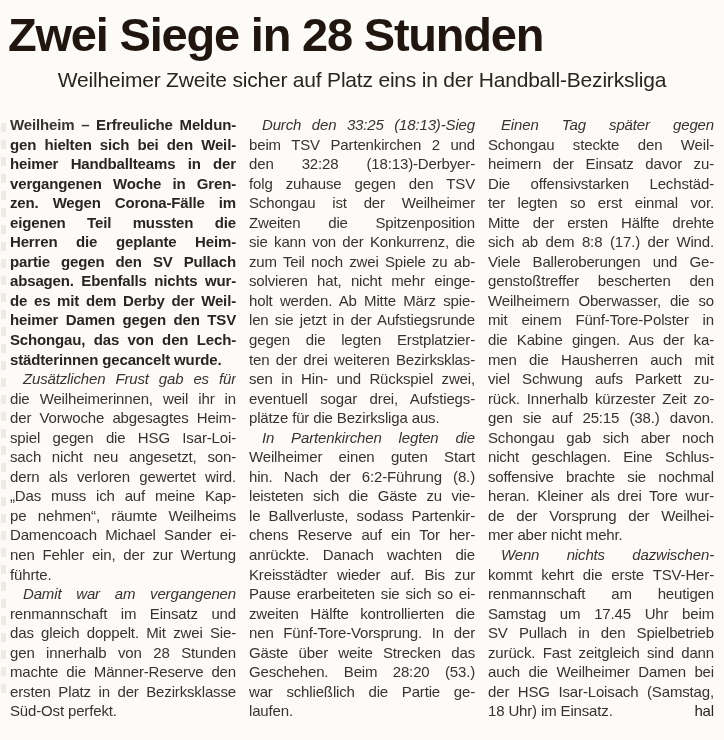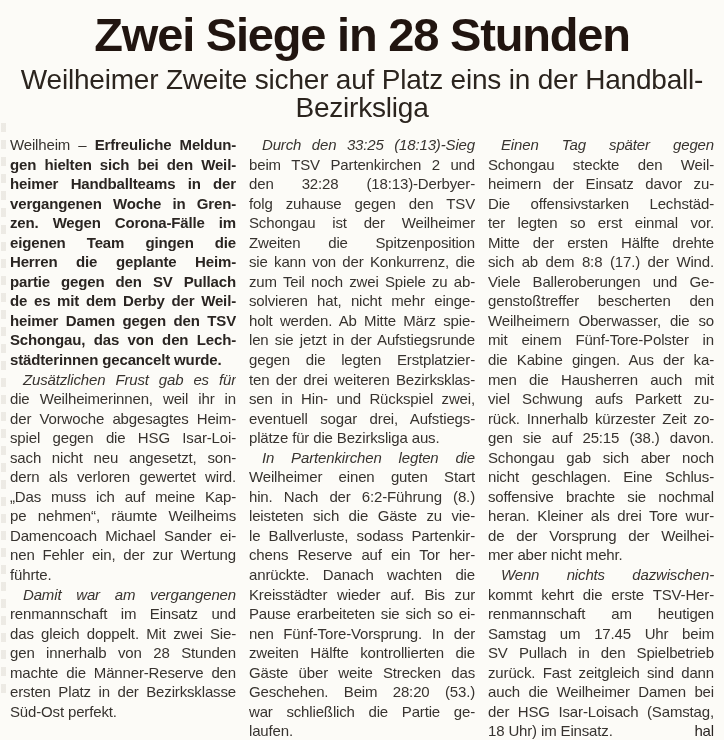--- a/index.html
+++ b/index.html
@@ -20,60 +20,61 @@
   
   .edge-bleed{
     position:absolute;left:1px;top:115px;width:5px;height:575px;
     background:repeating-linear-gradient(180deg,
       rgba(160,150,135,.30) 0 9px, rgba(160,150,135,0) 9px 17px);
     opacity:.55;pointer-events:none;
   }
   h1.headline{
     margin:8px 8px 0;
     font-size:47px;line-height:54px;font-weight:700;
-    letter-spacing:-1.2px;text-align:center;color:var(--ink-headline);
+    letter-spacing:-1.2px;text-align:left;color:var(--ink-headline);
   }
   h2.subheadline{
-    margin:4px 10px 13px;
-    font-size:28px;line-height:28px;font-weight:400;
+    margin:4px 10px 21px;
+    font-size:21px;line-height:28px;font-weight:400;
     letter-spacing:-.2px;text-align:center;color:var(--ink-sub);
   }
   .cols{
     display:flex;gap:13px;padding:0 10px;
   }
   .col{width:226px;flex:none;color:var(--ink-body);}
   .line{
     height:19.55px;line-height:19.55px;
     font-size:15px;letter-spacing:-.15px;
     text-align:justify;text-align-last:justify;
     overflow:hidden;white-space:nowrap;
   }
   .line.last{text-align:left;text-align-last:left;}
   .line.indent{text-indent:13px;font-style:italic;}
   .line.bold{font-weight:700;color:var(--ink-bold);text-align:center;}
-  .lead{font-weight:400;color:var(--ink-body);}
+  .lead{font-weight:700;color:var(--ink-body);}
   .sig{float:right;font-weight:400;color:var(--ink-bold);}
 </style>
 </head>
 <body>
 
 <div class="page">
   <div class="edge-bleed"></div>
   <h1 class="headline">Zwei Siege in 28 Stunden</h1>
   <h2 class="subheadline">Weilheimer Zweite sicher auf Platz eins in der Handball-Bezirksliga</h2>
   <div class="cols" id="cols">
       <div class="col">
         <div class="line bold"><span class="lead">Weilheim – </span>Erfreuliche Meldun-</div>
         <div class="line bold">gen hielten sich bei den Weil-</div>
         <div class="line bold">heimer Handballteams in der</div>
         <div class="line bold">vergangenen Woche in Gren-</div>
         <div class="line bold">zen. Wegen Corona-Fälle im</div>
-        <div class="line bold">eigenen Team gingen die</div>
+        <div class="line bold">eigenen Teil mussten die</div>
         <div class="line bold">Herren die geplante Heim-</div>
         <div class="line bold">partie gegen den SV Pullach</div>
+        <div class="line bold">absagen. Ebenfalls nichts wur-</div>
         <div class="line bold">de es mit dem Derby der Weil-</div>
         <div class="line bold">heimer Damen gegen den TSV</div>
         <div class="line bold">Schongau, das von den Lech-</div>
         <div class="line bold last">städterinnen gecancelt wurde.</div>
         <div class="line indent">Zusätzlichen Frust gab es für</div>
         <div class="line">die Weilheimerinnen, weil ihr in</div>
         <div class="line">der Vorwoche abgesagtes Heim-</div>
         <div class="line">spiel gegen die HSG Isar-Loi-</div>
         <div class="line">sach nicht neu angesetzt, son-</div>
         <div class="line">dern als verloren gewertet wird.</div>
@@ -109,22 +110,22 @@
         <div class="line last">plätze für die Bezirksliga aus.</div>
         <div class="line indent">In Partenkirchen legten die</div>
         <div class="line">Weilheimer einen guten Start</div>
         <div class="line">hin. Nach der 6:2-Führung (8.)</div>
         <div class="line">leisteten sich die Gäste zu vie-</div>
         <div class="line">le Ballverluste, sodass Partenkir-</div>
         <div class="line">chens Reserve auf ein Tor her-</div>
         <div class="line">anrückte. Danach wachten die</div>
         <div class="line">Kreisstädter wieder auf. Bis zur</div>
         <div class="line">Pause erarbeiteten sie sich so ei-</div>
+        <div class="line">zweiten Hälfte kontrollierten die</div>
         <div class="line">nen Fünf-Tore-Vorsprung. In der</div>
-        <div class="line">zweiten Hälfte kontrollierten die</div>
         <div class="line">Gäste über weite Strecken das</div>
         <div class="line">Geschehen. Beim 28:20 (53.)</div>
         <div class="line">war schließlich die Partie ge-</div>
         <div class="line last">laufen.</div>
       </div>
       <div class="col">
         <div class="line indent">Einen Tag später gegen</div>
         <div class="line">Schongau steckte den Weil-</div>
         <div class="line">heimern der Einsatz davor zu-</div>
         <div class="line">Die offensivstarken Lechstäd-</div>

